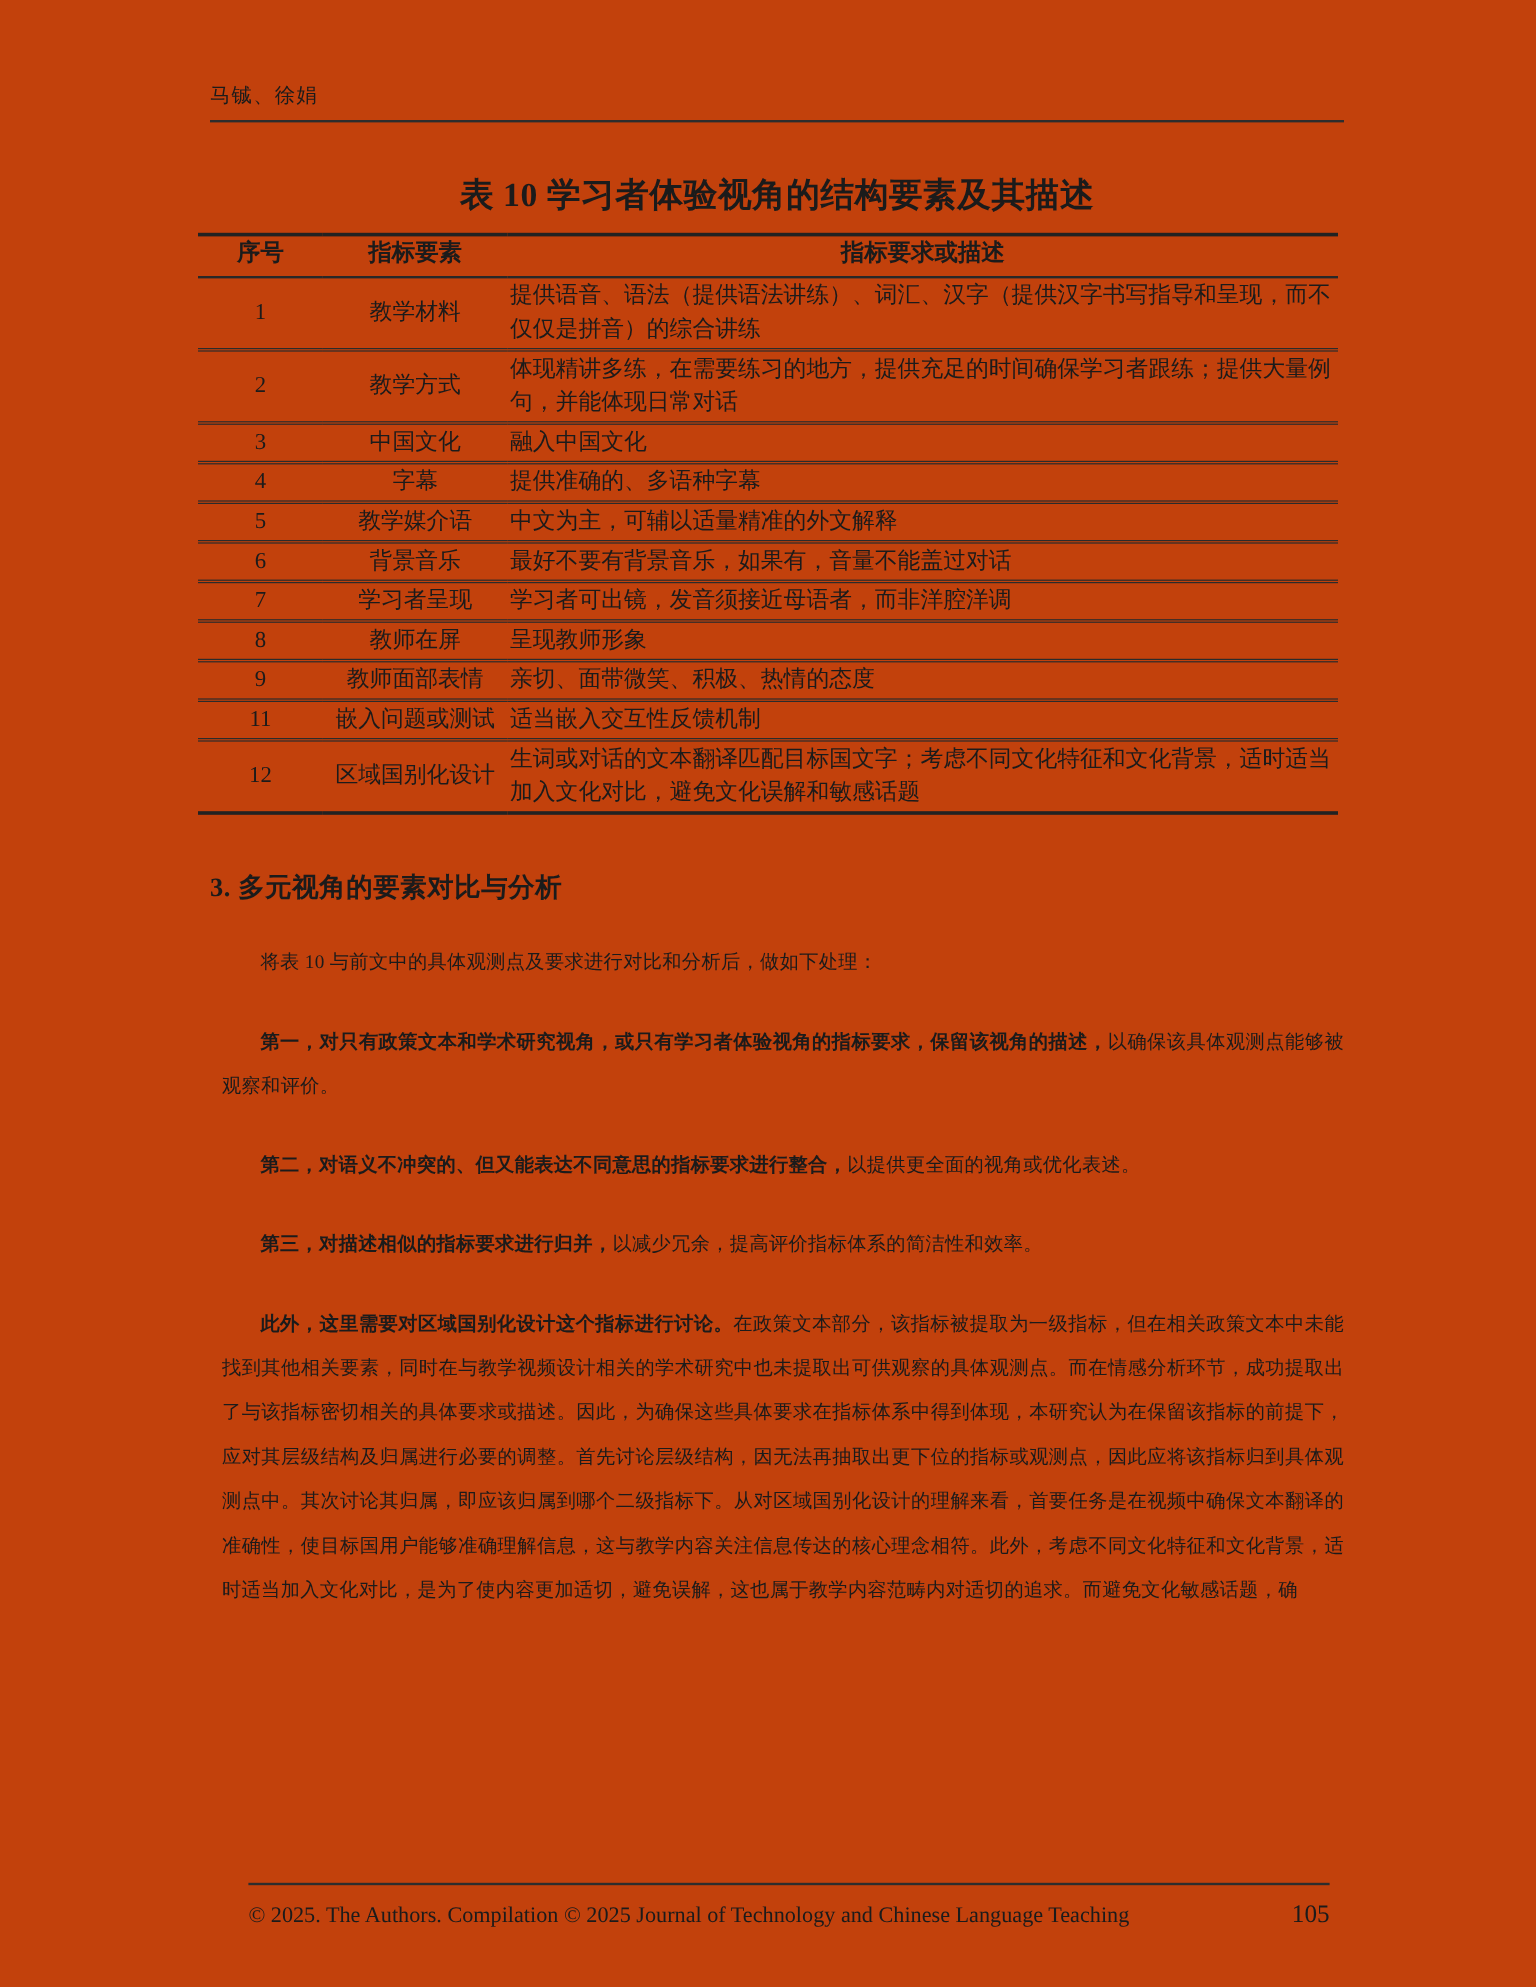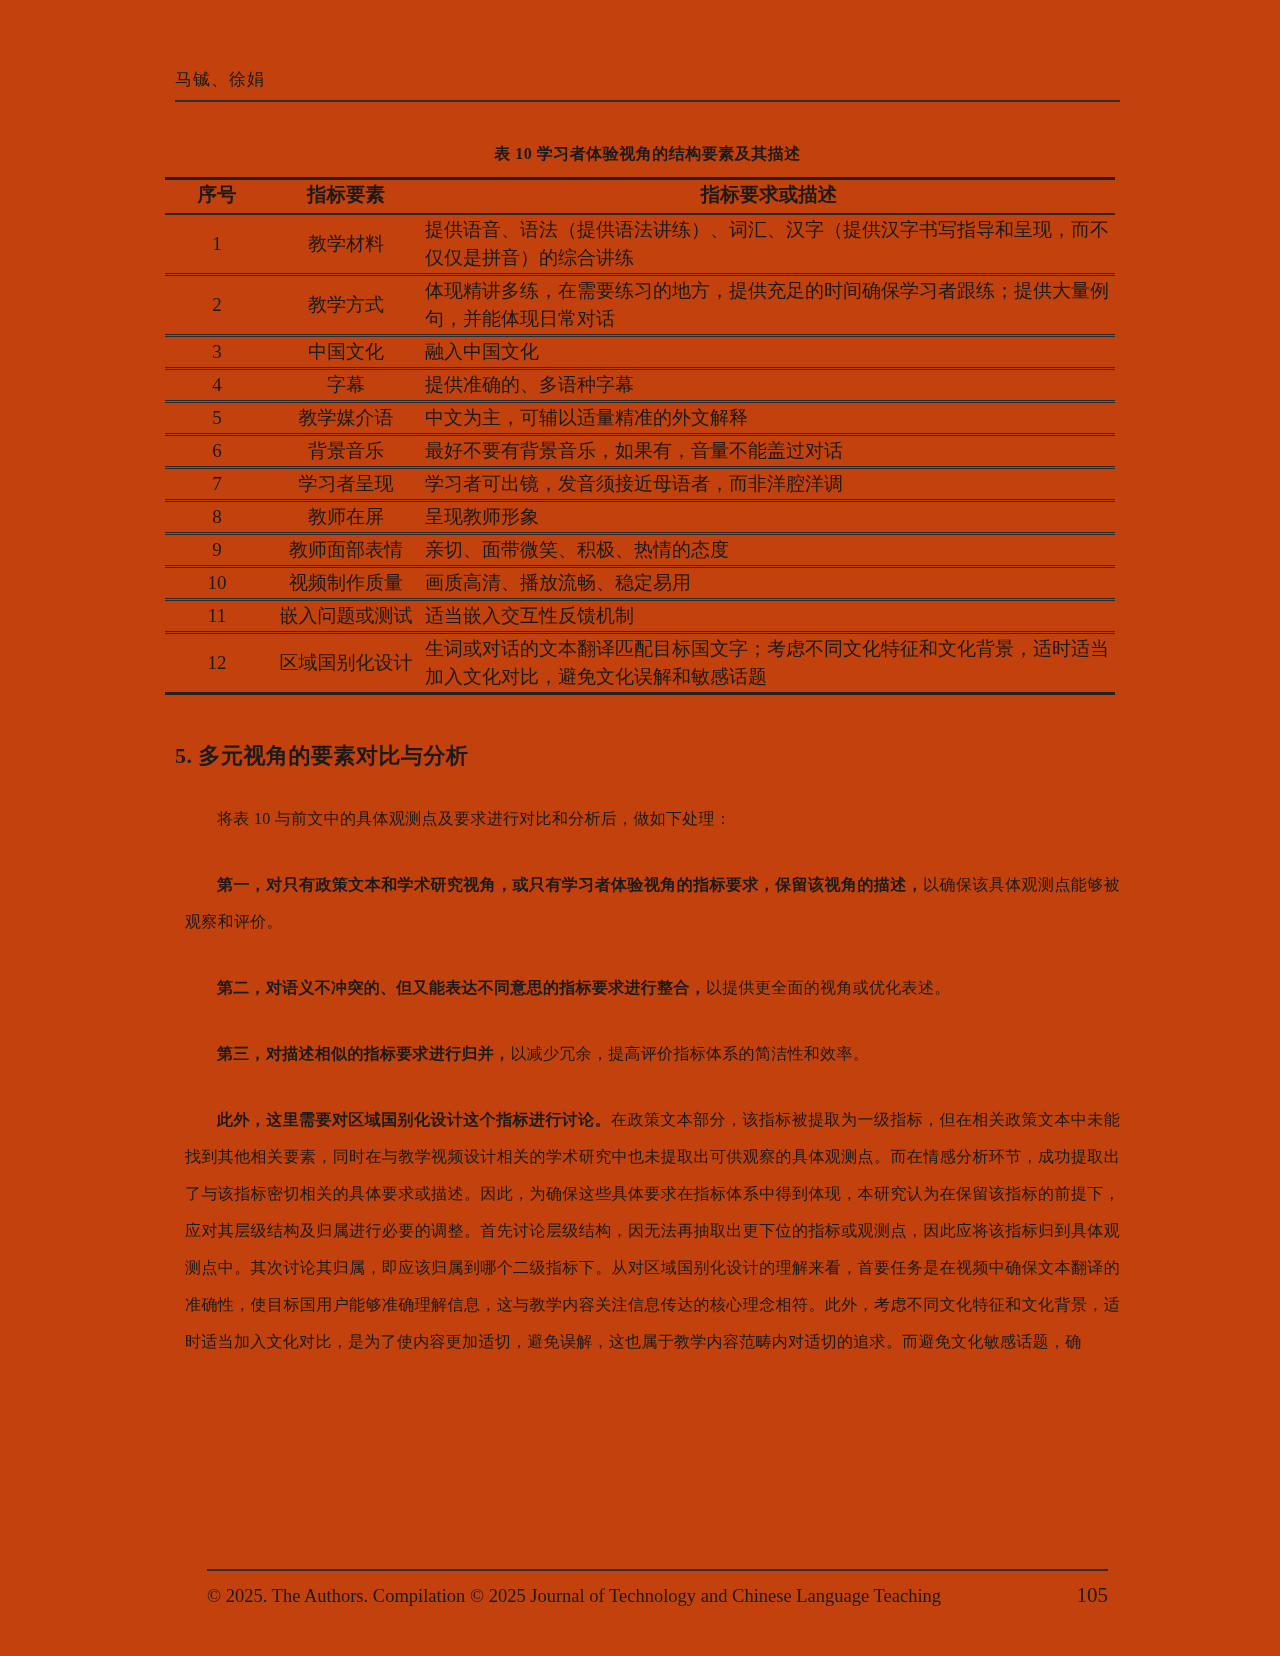--- a/index.html
+++ b/index.html
@@ -28,21 +28,21 @@
     letter-spacing: 1px;
     padding-bottom: 9px;
     border-bottom: 2px solid #2d2d2d;
   }
   
   .table-caption {
     margin-top: 42px;
     margin-bottom: 12px;
     text-align: center;
     font-weight: 700;
-    font-size: 16px;
+    font-size: 28px;
     letter-spacing: 0.5px;
   }
   
   table.indicator-table {
     width: 950px;
     margin-left: -10px;
     border-collapse: collapse;
     border-top: 3px solid #222222;
     border-bottom: 3px solid #222222;
     font-size: 19px;
@@ -161,38 +161,33 @@
         <td class="cell-no">8</td>
         <td class="cell-element">教师在屏</td>
         <td class="cell-desc">呈现教师形象</td>
       </tr>
       <tr>
         <td class="cell-no">9</td>
         <td class="cell-element">教师面部表情</td>
         <td class="cell-desc">亲切、面带微笑、积极、热情的态度</td>
       </tr>
       <tr>
-        <td class="cell-no">10</td>
-        <td class="cell-element">视频制作质量</td>
-        <td class="cell-desc">画质高清、播放流畅、稳定易用</td>
-      </tr>
-      <tr>
         <td class="cell-no">11</td>
         <td class="cell-element">嵌入问题或测试</td>
         <td class="cell-desc">适当嵌入交互性反馈机制</td>
       </tr>
       <tr>
         <td class="cell-no">12</td>
         <td class="cell-element">区域国别化设计</td>
         <td class="cell-desc">生词或对话的文本翻译匹配目标国文字；考虑不同文化特征和文化背景，适时适当加入文化对比，避免文化误解和敏感话题</td>
       </tr>
     </tbody>
   </table>
 
-  <h2 class="section-heading">5. 多元视角的要素对比与分析</h2>
+  <h2 class="section-heading">3. 多元视角的要素对比与分析</h2>
 
   <p class="body-paragraph"><span class="bold-run"></span><span>将表 10 与前文中的具体观测点及要求进行对比和分析后，做如下处理：</span></p>
 
   <p class="body-paragraph"><span class="bold-run">第一，对只有政策文本和学术研究视角，或只有学习者体验视角的指标要求，保留该视角的描述，</span><span>以确保该具体观测点能够被观察和评价。</span></p>
 
   <p class="body-paragraph"><span class="bold-run">第二，对语义不冲突的、但又能表达不同意思的指标要求进行整合，</span><span>以提供更全面的视角或优化表述。</span></p>
 
   <p class="body-paragraph"><span class="bold-run">第三，对描述相似的指标要求进行归并，</span><span>以减少冗余，提高评价指标体系的简洁性和效率。</span></p>
 
   <p class="body-paragraph"><span class="bold-run">此外，这里需要对区域国别化设计这个指标进行讨论。</span><span>在政策文本部分，该指标被提取为一级指标，但在相关政策文本中未能找到其他相关要素，同时在与教学视频设计相关的学术研究中也未提取出可供观察的具体观测点。而在情感分析环节，成功提取出了与该指标密切相关的具体要求或描述。因此，为确保这些具体要求在指标体系中得到体现，本研究认为在保留该指标的前提下，应对其层级结构及归属进行必要的调整。首先讨论层级结构，因无法再抽取出更下位的指标或观测点，因此应将该指标归到具体观测点中。其次讨论其归属，即应该归属到哪个二级指标下。从对区域国别化设计的理解来看，首要任务是在视频中确保文本翻译的准确性，使目标国用户能够准确理解信息，这与教学内容关注信息传达的核心理念相符。此外，考虑不同文化特征和文化背景，适时适当加入文化对比，是为了使内容更加适切，避免误解，这也属于教学内容范畴内对适切的追求。而避免文化敏感话题，确</span></p>

